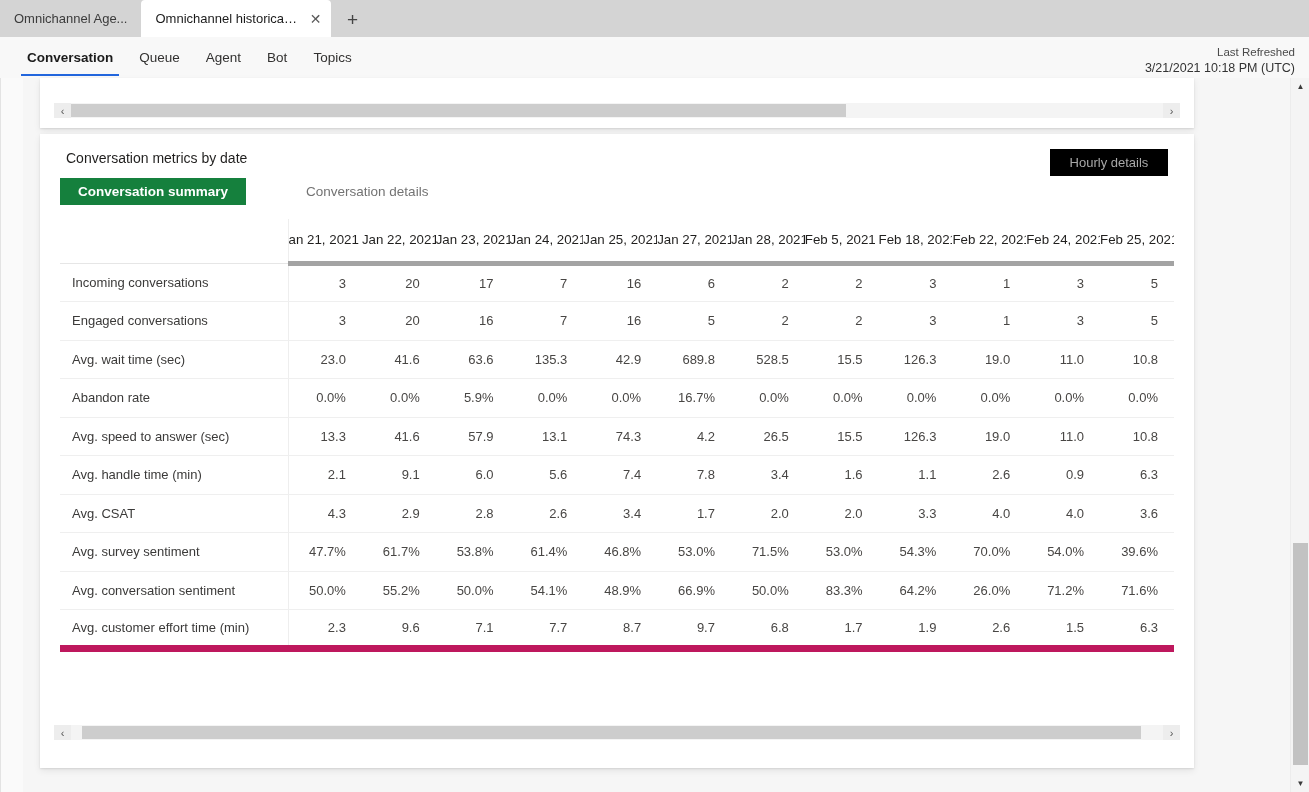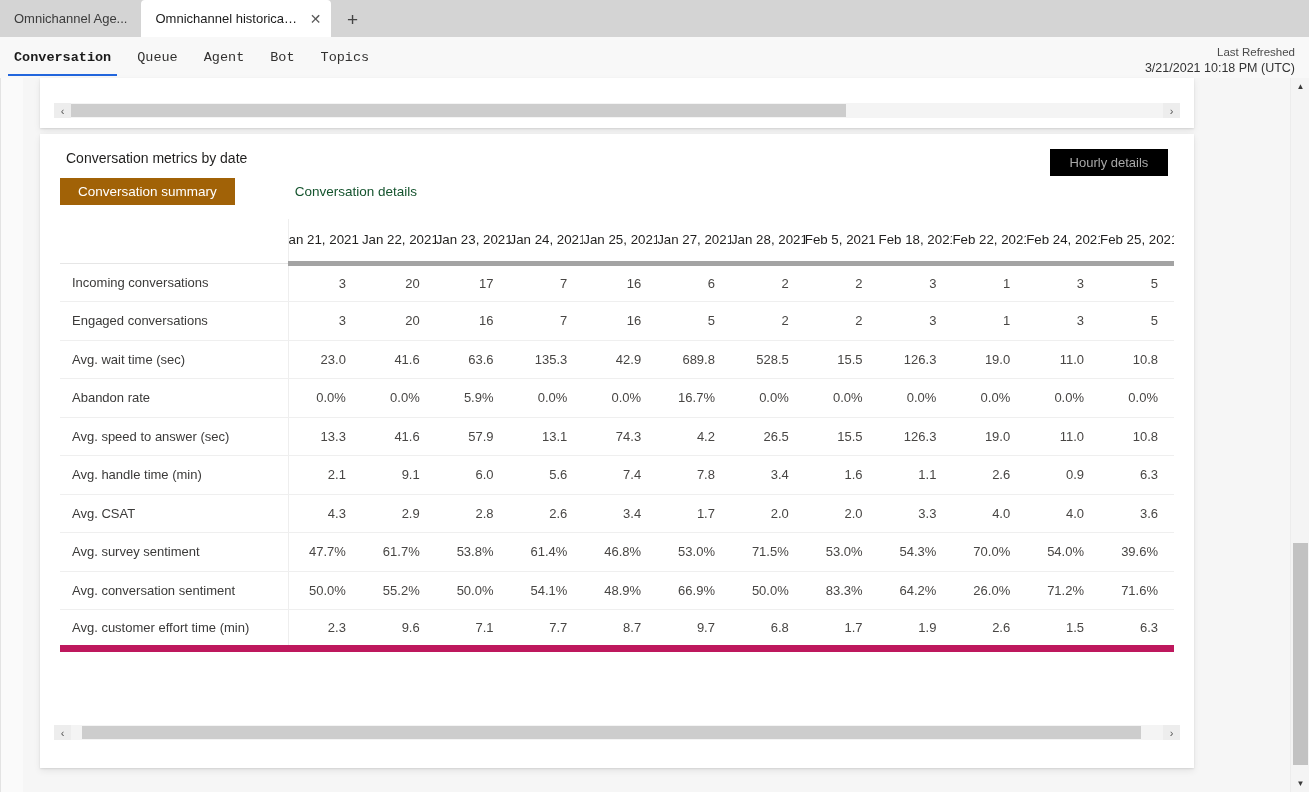--- a/index.html
+++ b/index.html
@@ -43,22 +43,22 @@
     display: flex; align-items: center; justify-content: center;
     font-size: 19px; color: #444; line-height: 1;
   }
 
   
   #apphead {
     position: absolute; left: 0; top: 37px; width: 1309px; height: 41px;
     background: #f8f8f8;
   }
   #navtabs {
-    position: absolute; left: 1px; top: 37px; height: 41px;
-    display: flex;  font-family: Liberation Mono, monospace;
+    position: absolute; left: 14px; top: 37px; height: 41px;
+    display: flex; 
   }
   .navtab {
     font-size: 13.5px; color: #323130; padding: 0 13px;
     height: 41px; display: flex; align-items: center; position: relative;
   }
   .navtab.sel { font-weight: bold; color: #1b1b1b; }
   .navtab.sel::after {
     content: ""; position: absolute; left: 7px; right: 7px; bottom: 2px;
     height: 2.5px; background: #2266dd;
   }
@@ -107,24 +107,24 @@
   }
   #pivots {
     position: absolute; left: 20px; top: 44px;
     display: flex; align-items: center;
   }
   .pivot {
     height: 27px; display: flex; align-items: center; justify-content: center;
     font-size: 13.5px; padding: 0 18px;
   }
   .pivot.on {
-    background: #a16207; color: #ffffff; font-weight: normal;
+    background: #15803d; color: #ffffff; font-weight: bold;
     min-width: 166px;
   }
-  .pivot.off { color: #14532d; margin-left: 42px; }
+  .pivot.off { color: #737373; margin-left: 42px; }
 
   
   .hscroll {
     position: absolute; height: 15px;
     display: flex; align-items: center;
   }
   .hs-arrow {
     width: 17px; height: 15px; flex: 0 0 17px;
     display: flex; align-items: center; justify-content: center;
     font-size: 11px; color: #555; background: #ededed;

